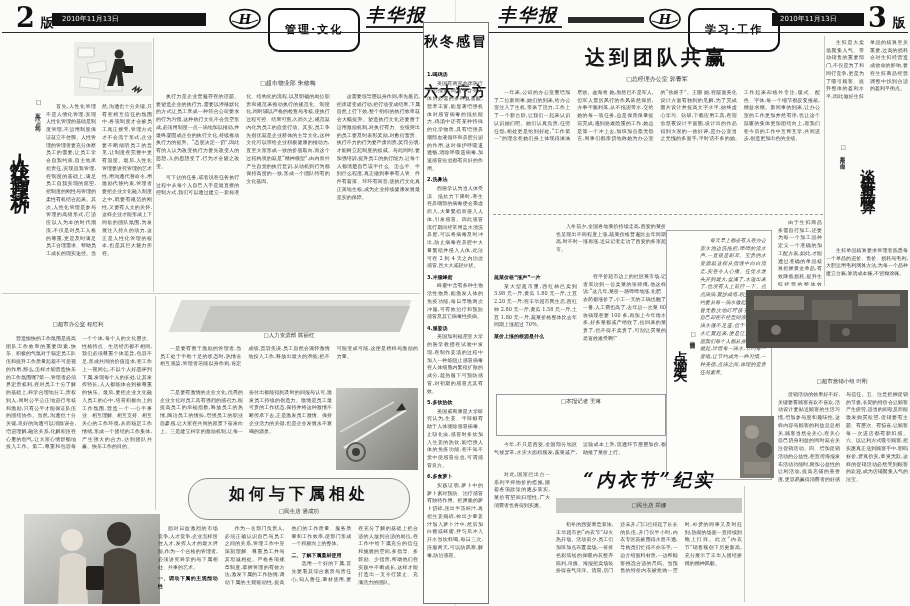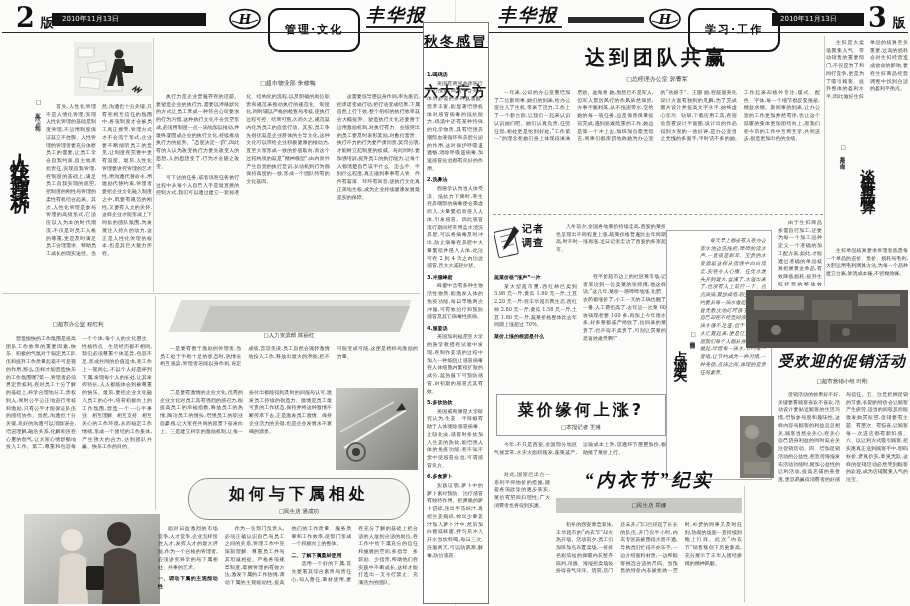--- a/index.html
+++ b/index.html
@@ -101,21 +101,21 @@
   <div class="tinywrap" style="left:156px;top:92px;width:264px;height:198px;">
     <div class="tiny c3" style="height:396px;">
       <p>执行力是企业普遍存在的话题。要塑造企业的执行力,需要以潜移默化的方式让员工养成一种符合公司要求的行为习惯,这种执行文化不会凭空形成,必须用制度一点一滴地加以推动,并最终凝固成企业的执行文化,持续推动执行力的提升。“态度决定一切”,因此有的人认为改变执行力要先改变人的思想,人的思想变了,行为才会随之改变。</p>
       <p>可下达的任务,或者说在任务执行过程中从每个人自己入手是最直接的控制方式,我们可以通过建立一套标准化、结构化的流程,以及明确的岗位职责和规范来推动执行的规范化、制度化,同时辅以严格的检查与考核,使执行过程可控、结果可查,久而久之,规范就内化为员工的自觉行动。其实,员工争先创优就是企业群体的主导文化,这种文化可以带给企业积极健康的推动力,直至大家形成一致的价值取向,而这个过程构筑的就是“精神模型”,由内而外产生自觉的执行意识,从动机到行为都保持高度的一致,形成一个团队特有的文化基因。</p>
       <p>这需要领导层以身作则,率先垂范,把承诺变成行动,把行动变成结果,下属自然上行下效,整个组织的执行效率就会大幅提升。塑造执行文化还要善于运用激励机制,对执行有力、业绩突出的员工要及时表彰奖励,对敷衍塞责、执行不力的行为要严肃问责,奖罚分明,才能树立起制度的权威。与此同时,要加强培训,提升员工的执行能力,让每个人都清楚自己该干什么、怎么干、干到什么程度,真正做到事事有人管、件件有着落、环环有回音,使执行文化真正落地生根,成为企业持续健康发展最坚实的保障。</p>
     </div>
   </div>
   <div class="abs softrule" style="left:2px;top:293px;width:418px;height:1px;"></div>
 
   <div class="box" style="left:423px;top:22px;width:64px;height:580px;">
-    <div class="hl" style="margin-top:10px;font-size:14px;letter-spacing:2px;font-family:'DejaVu Serif',serif;font-weight:900;text-decoration:underline;">秋冬感冒</div>
+    <div class="hl" style="margin-top:10px;font-size:14px;letter-spacing:2px;font-family:'DejaVu Serif',serif;font-weight:900;">秋冬感冒</div>
     <div class="hl" style="font-size:14px;letter-spacing:2px;font-family:'DejaVu Serif',serif;font-weight:900;margin-top:32px;">六大疗方</div>
   </div>
   <div class="tinywrap" style="left:427px;top:68px;width:56px;height:530px;">
     <div class="tiny">
       <div class="sub">1.喝鸡汤</div>
       <p>美国有两家临床医疗中心报道,鸡汤中含有人体所必需的多种氨基酸,营养丰富,能显著增强机体对感冒病毒的抵抗能力,鸡汤中还有某种特殊的化学物质,具有增强鼻咽部血液循环和鼻腔分泌的作用,这对保护呼吸道通畅,清除呼吸道病毒,加速感冒痊愈都有良好的作用。</p>
       <div class="sub">2.洗鼻法</div>
       <p>西医学认为当人体受凉、抵抗力下降时,寄生在鼻咽部的病毒便会乘虚而入,大量繁殖而侵入人体,引发感冒。因此感冒流行期间经常用盐水清洗鼻腔,可以将病毒及时冲出,防止病毒在鼻腔中大量繁殖并侵入人体,此法可在 2 到 4 天之内治愈感冒,且大大减轻症状。</p>
       <div class="sub">3.冲服蜂蜜</div>
       <p>蜂蜜中含有多种生物活性物质,能激发人体的免疫功能,每日早晚两次冲服,可有效治疗和预防感冒及其它病毒性疾病。</p>
@@ -219,48 +219,34 @@
     <div class="tiny">
         <p>生鲜单品核算要求管理者熟悉每一个单品的进价、售价、损耗与毛利,大胆运用毛利测算方法,为每一个品种建立台账,算清成本账,不留糊涂账。</p>
       </div>
   </div>
   <div class="tinywrap" style="left:778px;top:218px;width:44px;height:68px;">
     <div class="tiny">
         <p>由于生鲜商品多需自行加工,还要为每一个加工品种定义一个准确的加工配方表,如此,才能通过准确的单品核算把握黄金单品,有效降低损耗,提升生鲜经营的整体效益。</p>
       </div>
   </div>
 
-  <div class="abs" style="left:494px;top:222px;width:58px;height:46px;">
-    <svg width="26" height="40" viewBox="0 0 26 40" style="float:left;">
-      <rect x="2" y="8" width="20" height="26" rx="2" fill="#fff" stroke="#333" transform="rotate(-12 12 21)"></rect>
-      <line x1="6" y1="15" x2="18" y2="12" stroke="#777"></line>
-      <line x1="7" y1="20" x2="19" y2="17" stroke="#777"></line>
-      <line x1="8" y1="25" x2="20" y2="22" stroke="#777"></line>
-      <path d="M20 4 L25 9 L12 26 L9 28 L10 24 Z" fill="#222"></path>
-    </svg>
-    <div style="float:left;margin-left:2px;">
-      <div class="hl" style="font-size:10px;letter-spacing:1px;">记者</div>
-      <div class="hl" style="font-size:10px;letter-spacing:1px;">调查</div>
-    </div>
-  </div>
   <div class="tinywrap" style="left:556px;top:222px;width:110px;height:46px;">
     <div class="tiny">
         <p>入冬前夕,全国各地菜价持续走高,西安的菜价也呈现出不同程度上涨,蔬菜价格普遍比去年同期高,时不时一涨再涨,近日记者走访了西安的多家超市。</p>
       </div>
   </div>
   <div class="tinywrap" style="left:494px;top:272px;width:172px;height:118px;">
     <div class="tiny c2" style="height:236px;">
       <div class="sub">蔬菜价格“涨声”一片</div>
       <p>某大型超市里,西红柿已卖到 3.98 元一斤,黄瓜 1.80 元一斤,土豆 2.20 元一斤;在丰华超市民生店,西红柿 2.80 元一斤,黄瓜 1.58 元一斤,土豆 1.80 元一斤,蔬菜价格整体比去年同期上涨超过 70%。</p>
       <div class="sub">菜价上涨的根源是什么</div>
       <p>在平价超市边上的社区菜市场,记者采访到一位卖菜的张师傅,他这样说:“这几年,菜价一路哗哗地涨,化肥、农药都涨价了,小工一天的工钱也翻了一番,人工费也高了,去年运一次菜 60 块钱现在要 100 多,再加上今年雨水多,好多菜都减产绝收了,拉回来的菜贵了,也不得不卖贵了,可别让买菜的老百姓难受啊!”</p>
     </div>
   </div>
   <div class="box" style="left:496px;top:394px;width:168px;height:40px;border-color:#999;">
-    <div class="hl" style="margin-top:5px;font-size:16px;letter-spacing:3px;">菜价缘何上涨?</div>
     <div class="byline" style="font-size:5.5px;margin-top:3px;">□本报记者 王琳</div>
   </div>
   <div class="tinywrap" style="left:494px;top:440px;width:172px;height:26px;">
     <div class="tiny c2" style="height:52px;">
         <p>今年,不只是西安,全国部分地区气候异常,水灾大面积频发,蔬菜减产,运输成本上升,流通环节层层加价,都助推了菜价上行。</p>
       </div>
   </div>
   <div class="tinywrap" style="left:494px;top:470px;width:56px;height:132px;">
     <div class="tiny">
         <p>对此,国家已出台一系列平抑物价的措施,随着各项政策的逐步落实,菜价有望回归理性,广大消费者也将得到实惠。</p>
@@ -290,30 +276,29 @@
   </div>
   <div class="photo" style="left:740px;top:416px;width:34px;height:62px;">
     <svg width="34" height="62" viewBox="0 0 34 62">
       <rect width="34" height="62" fill="#7d7a73"></rect>
       <circle cx="12" cy="16" r="7" fill="#a19c92"></circle>
       <circle cx="24" cy="34" r="8" fill="#5d5a54"></circle>
       <rect x="4" y="46" width="26" height="12" fill="#8f8b82"></rect>
     </svg>
   </div>
 
-  <div class="abs script" style="left:776px;top:352px;width:132px;font-size:15px;letter-spacing:1px;">受欢迎的促销活动</div>
   <div class="abs byline" style="left:776px;top:378px;width:132px;font-size:5.5px;">□超市营销小组 叶刚</div>
   <div class="tinywrap" style="left:778px;top:390px;width:130px;height:212px;">
     <div class="tiny c2" style="height:424px;">
         <p>促销活动的效果好不好,关键要看顾客喜欢不喜欢,活动设计要贴近顾客的生活习惯,增加参与度和趣味性,这样内容与顾客的利益息息相关,顾客当然会关心,在关心自己切身利益的同时就会关注促销活动。四、增加促销活动的公益性,在宣传海报发布活动功能时,附加公益性的让利活动,提高店铺的美誉度,更容易赢得消费者的好感与信任。五、注意把握促销的节奏,长期的特价会让顾客产生疲劳,适当的间歇反而能激发购买欲望,促销要有主题、有层次、有惊喜,让顾客每一次进店都有新鲜感。六、以让利方式吸引顾客,把实惠真正送到顾客手中,明码标价,货真价实,童叟无欺,这样的促销活动必然受到顾客的欢迎,成为店铺聚集人气的法宝。</p>
       </div>
   </div>
   <div class="abs softrule" style="left:744px;top:486px;width:1px;height:116px;"></div>
 
-  <div class="abs script" style="left:556px;top:468px;width:186px;font-size:18px;letter-spacing:3px;font-family:Liberation Serif, serif;">“内衣节”纪实</div>
+  <div class="abs script" style="left:556px;top:468px;width:186px;font-size:18px;letter-spacing:3px;">“内衣节”纪实</div>
   <div class="abs" style="left:556px;top:498px;width:186px;height:15px;background:#c8c8c5;">
     <div class="byline" style="font-size:5.5px;line-height:15px;">□民生店 郑娜</div>
   </div>
   <div class="tinywrap" style="left:556px;top:520px;width:186px;height:82px;">
     <div class="tiny c3" style="height:164px;">
         <p>初冬的西安寒意渐浓,丰华超市的“内衣节”却火热开场。活动前夕,员工们加班加点布置卖场,一排排色彩缤纷的保暖内衣整齐陈列,吊旗、海报把卖场装扮得喜气洋洋。清晨,店门还未开,门口已排起了长长的队伍,开门仅半小时,内衣专区就被围得水泄不通,导购员们忙得不亦乐乎,一边介绍面料材质,一边帮顾客挑选合适的尺码。当预售的特价内衣被抢购一空时,补货的同事又及时赶到,热闹的场面一直持续到晚上打烊。此次“内衣节”销售额创下历史新高,充分展示了丰华人团结拼搏的精神风貌。</p>
       </div>
   </div>
 
 </div>

